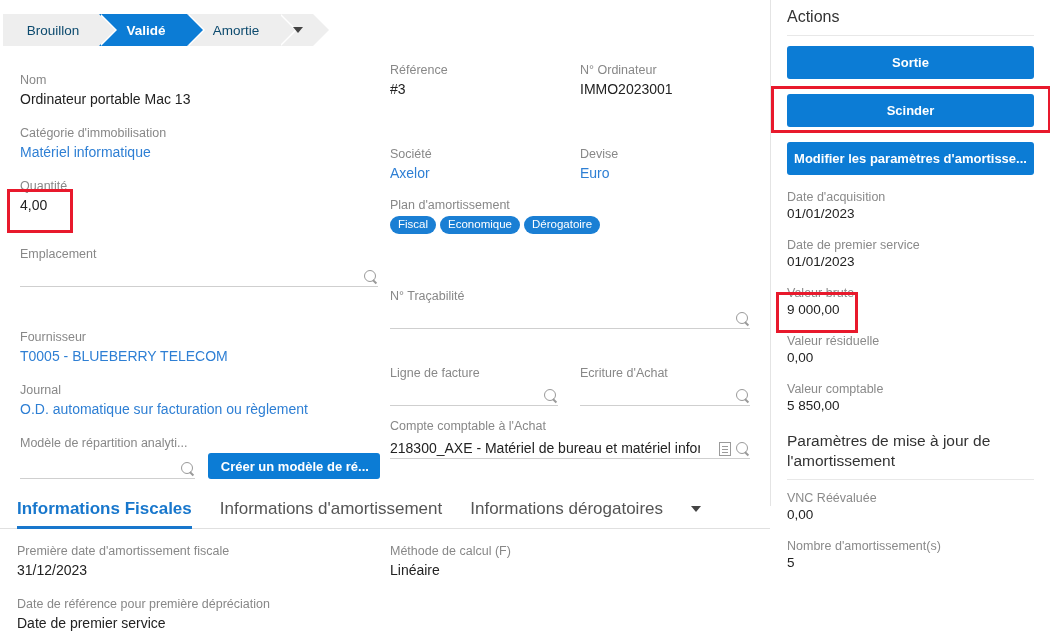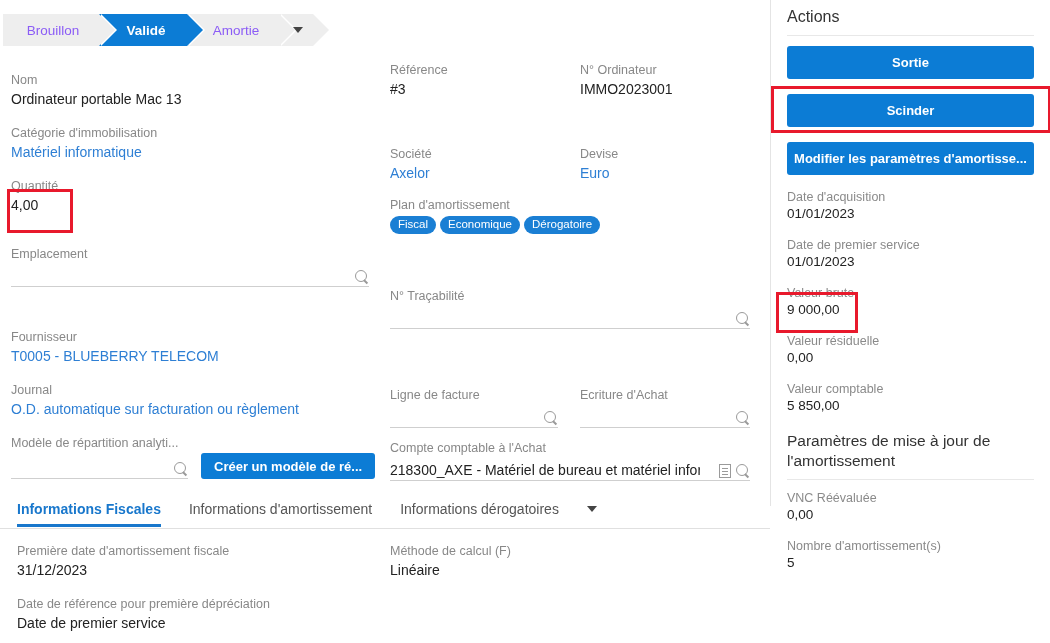--- a/index.html
+++ b/index.html
@@ -11,27 +11,27 @@
     font-size:13px;
     color:#222;
     overflow:hidden;
     position:relative;
   }
   .page { display:flex; width:1050px; height:643px; }
 
   
   .main { width:770px; height:643px; position:relative; padding:0; }
   .cols { display:flex; padding:0 0 0 0; }
-  .col-left  { width:380px; padding-left:11px; padding-top:8px; }
+  .col-left  { width:380px; padding-left:20px; padding-top:8px; }
   .col-mid   { width:390px; padding-left:10px; padding-top:8px; }
 
   
   .pipeline { display:flex; height:32px; margin:14px 0 8px 3px; width:328px; }
   .pl-item {
-    position:relative; height:32px; background:#eeeeee; color:#8b5cf6;
+    position:relative; height:32px; background:#eeeeee; color:#0c4a6e;
     display:flex; align-items:center; justify-content:center;
     font-size:13.5px; padding:0 10px 0 16px;
   }
   .pl-item:first-child { padding-left:14px; }
   .pl-item::after {
     content:""; position:absolute; right:-16px; top:0;
     border-top:16px solid transparent; border-bottom:16px solid transparent;
     border-left:16px solid #eeeeee; z-index:2;
   }
   .pl-item::before {
@@ -101,21 +101,21 @@
     cursor:pointer; white-space:nowrap; overflow:hidden;
   }
 
   
   .hl-red { border:3px solid #e8192c; position:absolute; }
 
   
   .tabs-wrap { position:absolute; left:0; top:498px; width:770px; }
   .tabs { display:flex; align-items:center; border-bottom:1px solid #e0e0e0;
           height:31px; padding-left:17px; }
-  .tab { font-size:14px; color:#555; padding:0 14px 9px; position:relative; cursor:pointer; }
+  .tab { font-size:17px; color:#555; padding:0 14px 9px; position:relative; cursor:pointer; }
   .tab:first-child { padding-left:0; }
   .tab.active { color:#1877cc; font-weight:bold; }
   .tab.active::after {
     content:""; position:absolute; left:0; right:14px; bottom:-1px; height:3px; background:#1877cc;
   }
   .tab-caret { margin-left:14px; margin-bottom:9px; }
 
   .tabbody { display:flex; padding:14px 0 0 17px; }
   .tb-left { width:373px; }
   .tb-right { width:380px; }
@@ -236,21 +236,21 @@
 
         <div class="field" style="margin-top:-2px; margin-bottom:54px;">
           <div class="f-label">Plan d'amortissement</div>
           <div class="badges">
             <span class="badge">Fiscal</span>
             <span class="badge">Economique</span>
             <span class="badge">Dérogatoire</span>
           </div>
         </div>
 
-        <div class="field" style="margin-bottom:58px;">
+        <div class="field" style="margin-bottom:36px;">
           <div class="f-label">N° Traçabilité</div>
           <div class="f-input" style="width:360px;">
             <span class="txt"></span>
             <span class="f-icons">
                 <i class="ico-search"></i>
               </span>
           </div>
         </div>
 
         <div style="display:flex; gap:22px;">

